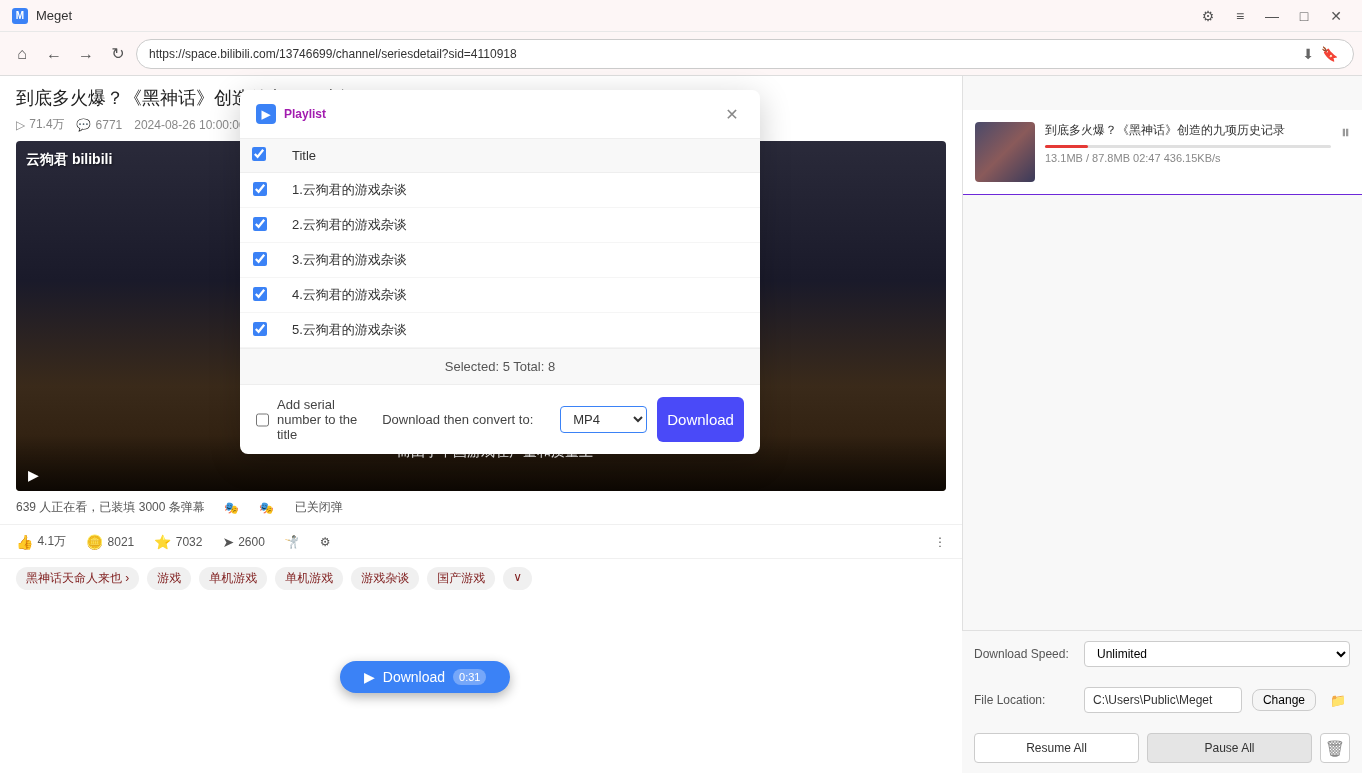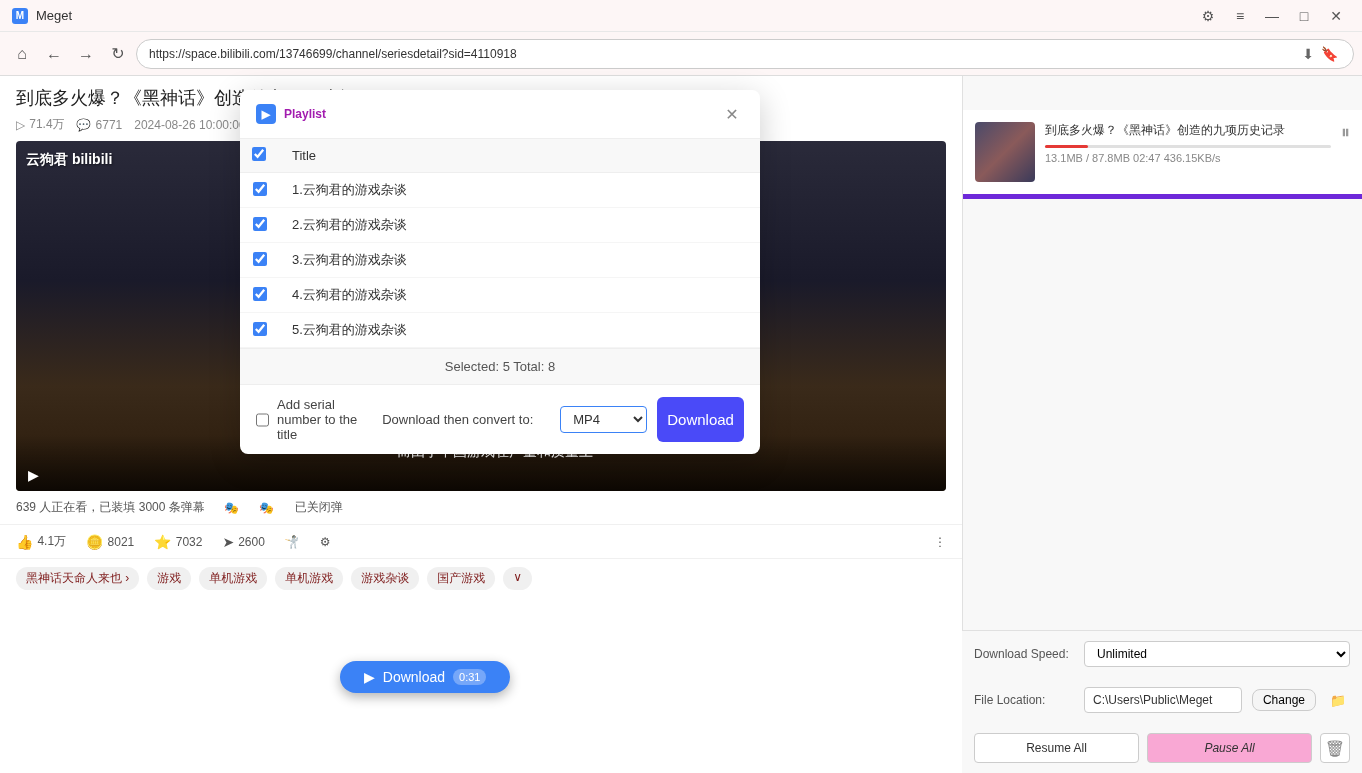--- a/index.html
+++ b/index.html
@@ -133,21 +133,21 @@
       background: #f8f8f8;
       border-left: 1px solid #e0e0e0;
     }
 
     
     .download-item {
       display: flex;
       align-items: flex-start;
       padding: 12px;
       background: white;
-      border-bottom: 5px solid #6d28d9;
+      border-bottom: 1px solid #6d28d9;
       margin-top: 34px;
       gap: 10px;
     }
     .download-thumb {
       width: 60px;
       height: 60px;
       background: #555;
       border-radius: 4px;
       flex-shrink: 0;
       overflow: hidden;
@@ -247,25 +247,24 @@
       background: white;
       font-size: 12px;
       cursor: pointer;
       color: #333;
     }
     .pause-all-btn {
       flex: 1;
       height: 30px;
       border: 1px solid #ccc;
       border-radius: 4px;
-      background: #f9a8d4;
+      background: #e5e5e5;
       font-size: 12px;
       cursor: pointer;
       color: #333;
-      font-style: italic;
     }
     .delete-btn {
       width: 30px; height: 30px;
       display: flex; align-items: center; justify-content: center;
       border: 1px solid #ccc; border-radius: 4px;
       background: white; cursor: pointer; color: #888;
       font-size: 16px;
     }
 
     

